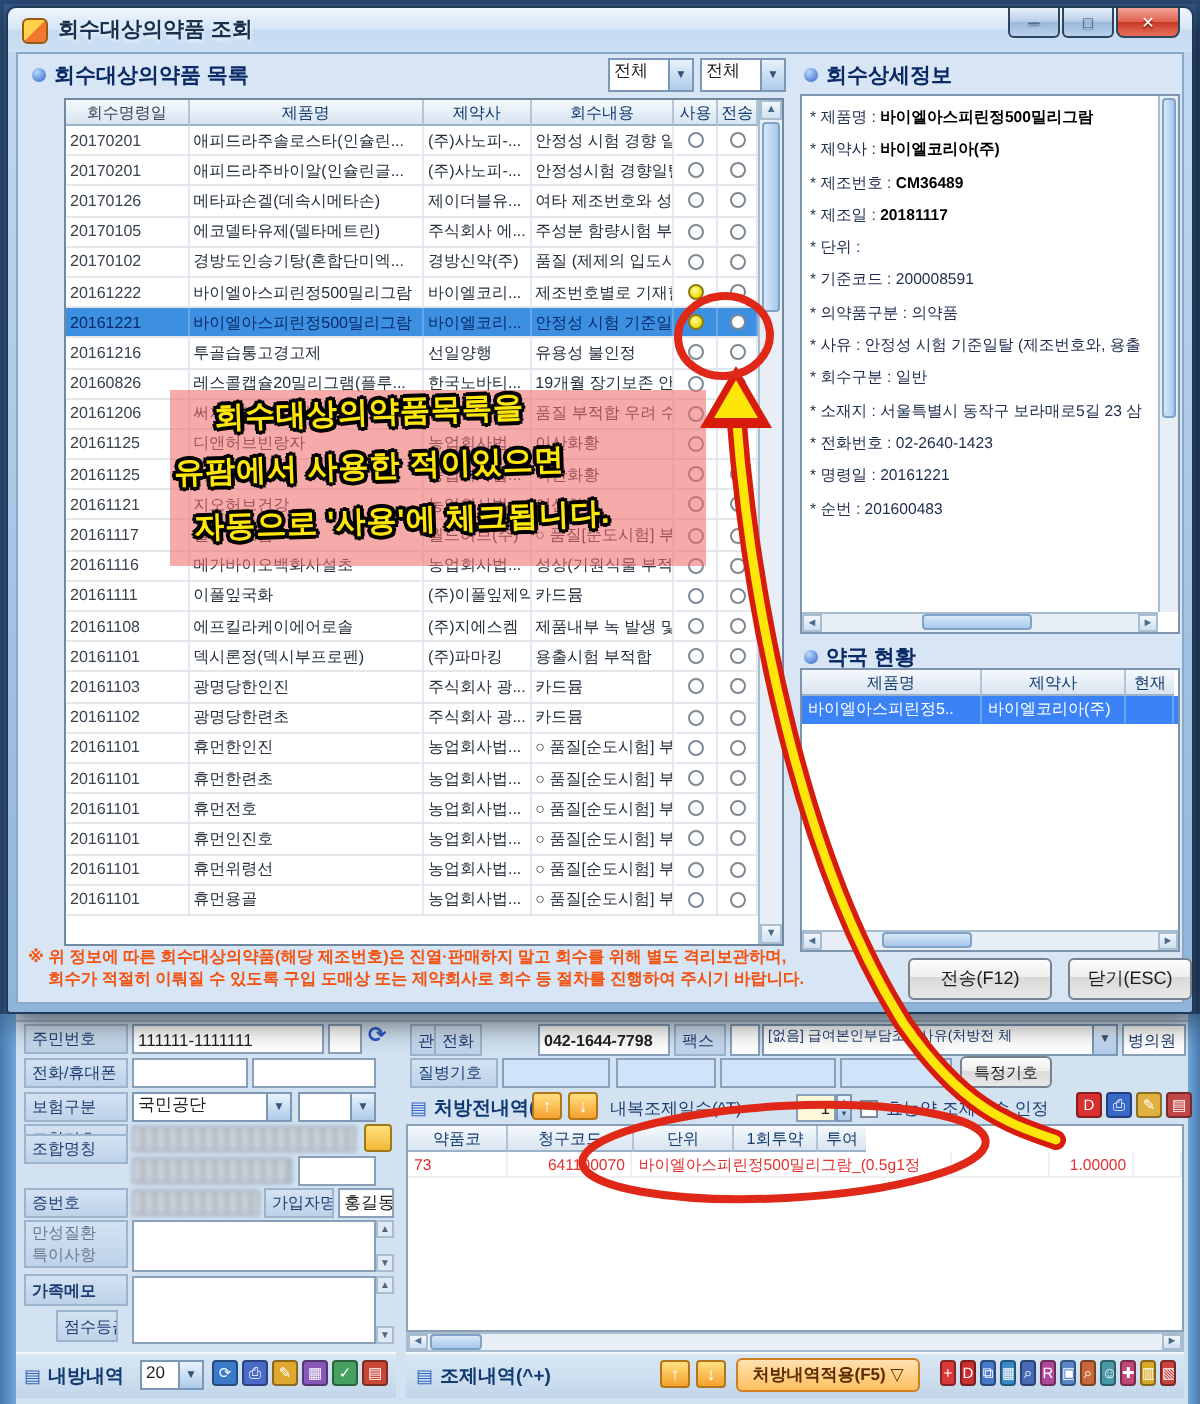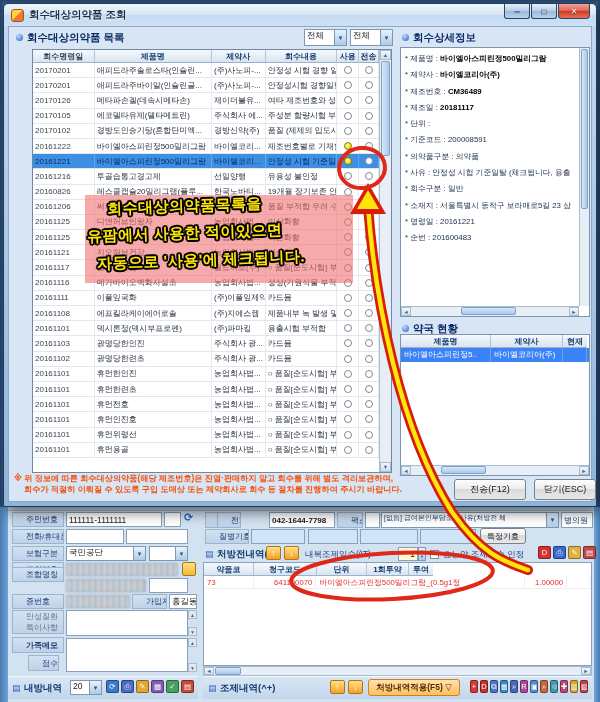--- a/index.html
+++ b/index.html
@@ -1,31 +1,31 @@
 <!DOCTYPE html>
 <html><head>
 <meta charset="utf-8">
 <style>
 *{margin:0;padding:0;box-sizing:border-box;font-family:"Liberation Sans","DejaVu Sans",sans-serif}
 body{background:#222}
 #page{position:relative;width:600px;height:702px;background:#35598a;overflow:hidden;box-shadow:inset 0 0 0 2px #2a4a74}
 .abs{position:absolute}
 
-.lbl{position:absolute;background:linear-gradient(#d3e2f2,#bed2e8);border:1px solid #9db4cd;color:#1d3d72;font-size:8px;display:flex;align-items:center;padding-left:13px;white-space:nowrap;overflow:hidden}
+.lbl{position:absolute;background:linear-gradient(#d3e2f2,#bed2e8);border:1px solid #9db4cd;color:#1d3d72;font-size:8px;display:flex;align-items:center;padding-left:3px;white-space:nowrap;overflow:hidden}
 .fld{position:absolute;background:#fff;border:1px solid #89a0ba;font-size:8.5px;color:#222;display:flex;align-items:center;padding:0 2px;white-space:nowrap;overflow:hidden}
 .blu{position:absolute;border:1px solid #9aa6b4;background:repeating-linear-gradient(90deg,#cdd2d8 0 3px,#b7bec8 3px 6px);filter:blur(1.1px)}
 .combo{position:absolute;background:#fff;border:1px solid #7d98b6;display:flex;font-size:8.5px}
 .combo .cv{flex:1;padding:0 2px;white-space:nowrap;overflow:hidden;color:#222}
 .combo .cb{width:12px;background:linear-gradient(#e8f2fc,#aecbe8);border-left:1px solid #7d98b6;color:#35567a;font-size:6px;display:flex;align-items:center;justify-content:center}
 .btn7{position:absolute;background:linear-gradient(#fdfdfd,#eee 45%,#d9d9d9 46%,#e8e8e8);border:1px solid #77828e;border-radius:3px;font-size:9px;color:#1a1a1a;display:flex;align-items:center;justify-content:center}
 .sect{position:absolute;font-size:10.5px;font-weight:bold;color:#0a2a66;white-space:nowrap}
 .bullet{display:inline-block;width:7px;height:7px;border-radius:50%;background:radial-gradient(circle at 35% 30%,#bcd8ff,#2c62c8);margin-right:4px}
 .cbx{position:absolute;width:9px;height:9px;background:#fff;border:1px solid #7a8a9a}
 
-.hc{background:linear-gradient(#f5f9fd,#d8e4f1);border-right:1px solid #b2c4d6;border-bottom:1px solid #9cb2c8;font-size:8px;font-weight:bold;color:#123a6e;display:flex;align-items:center;justify-content:center;white-space:nowrap;overflow:hidden}
+.hc{background:linear-gradient(#f5f9fd,#d8e4f1);border-right:1px solid #b2c4d6;border-bottom:1px solid #9cb2c8;font-size:8px;font-weight:normal;color:#123a6e;display:flex;align-items:center;justify-content:center;white-space:nowrap;overflow:hidden}
 .trow{display:flex;height:15.2px;border-bottom:1px solid #e2e7ed;background:#fff}
 .trow.sel{background:#3d8fe2}
 .trow.sel .tc{color:#082a6a;border-right-color:#66a6e8}
 .tc{border-right:1px solid #e6eaef;font-size:8px;color:#26303c;padding:1px 2px;white-space:nowrap;overflow:hidden;display:flex;align-items:center}
 .c0{width:62px;color:#3a4450}.c1{width:118px}.c2{width:54px}.c3{width:72px}.c4{width:22px;justify-content:center}.c5{width:20px;justify-content:center}
 .rad{width:8px;height:8px;border-radius:50%;border:1px solid #7e8994;background:#fff}
 .rad.on{background:radial-gradient(circle at 40% 35%,#fffa9e,#efdc00 70%);border-color:#8a7c14}
 .p0{width:90px}.p1{width:72px}.p2{width:24px;border-right:none}
 .prow{display:flex;height:13.5px;background:#3b82f6}
 .prow .ptc{font-size:8px;color:#fff;padding:1px 3px;white-space:nowrap;overflow:hidden;border-right:1px solid #66a6e8}
@@ -553,23 +553,24 @@
       <div class="sect" style="left:393px;top:4px"><span class="bullet"></span><span>회수상세정보</span></div>
       <div class="abs" style="left:391px;top:20px;width:190px;height:270px;background:#fff;border:1px solid #7e94ac">
         <div id="detail-lines" style="position:absolute;left:4px;top:3px;right:11px;bottom:11px;overflow:hidden">
             <div class="dline">* 제품명 : <b>바이엘아스피린정500밀리그람</b></div>
             <div class="dline">* 제약사 : <b>바이엘코리아(주)</b></div>
             <div class="dline">* 제조번호 : <b>CM36489</b></div>
             <div class="dline">* 제조일 : <b>20181117</b></div>
             <div class="dline">* 단위 : <span></span></div>
             <div class="dline">* 기준코드 : <span>200008591</span></div>
             <div class="dline">* 의약품구분 : <span>의약품</span></div>
-            <div class="dline">* 사유 : <span>안정성 시험 기준일탈 (체크됩니다, 용출</span></div>
+            <div class="dline">* 사유 : <span>안정성 시험 기준일탈 (제조번호와, 용출</span></div>
             <div class="dline">* 회수구분 : <span>일반</span></div>
             <div class="dline">* 소재지 : <span>서울특별시 동작구  보라매로5길 23 삼</span></div>
+            <div class="dline">* 전화번호 : <span>02-2640-1423</span></div>
             <div class="dline">* 명령일 : <span>20161221</span></div>
             <div class="dline">* 순번 : <span>201600483</span></div>
           </div>
         <div style="position:absolute;right:0;top:0;bottom:10px;width:10px;background:#e7eef6;border-left:1px solid #a9bdd1">
           <div class="sbth" style="left:1px;top:1px;width:7px;height:160px;background:linear-gradient(90deg,#d7e7f8,#a9c8ea)"></div>
         </div>
         <div style="position:absolute;left:0;right:10px;bottom:0;height:10px;background:#e7eef6;border-top:1px solid #a9bdd1">
           <div class="sba" style="left:0;top:0;width:10px;height:9px">◄</div>
           <div class="sbth" style="left:60px;top:0;width:55px;height:8px"></div>
           <div class="sba" style="right:0;top:0;width:10px;height:9px">►</div>

